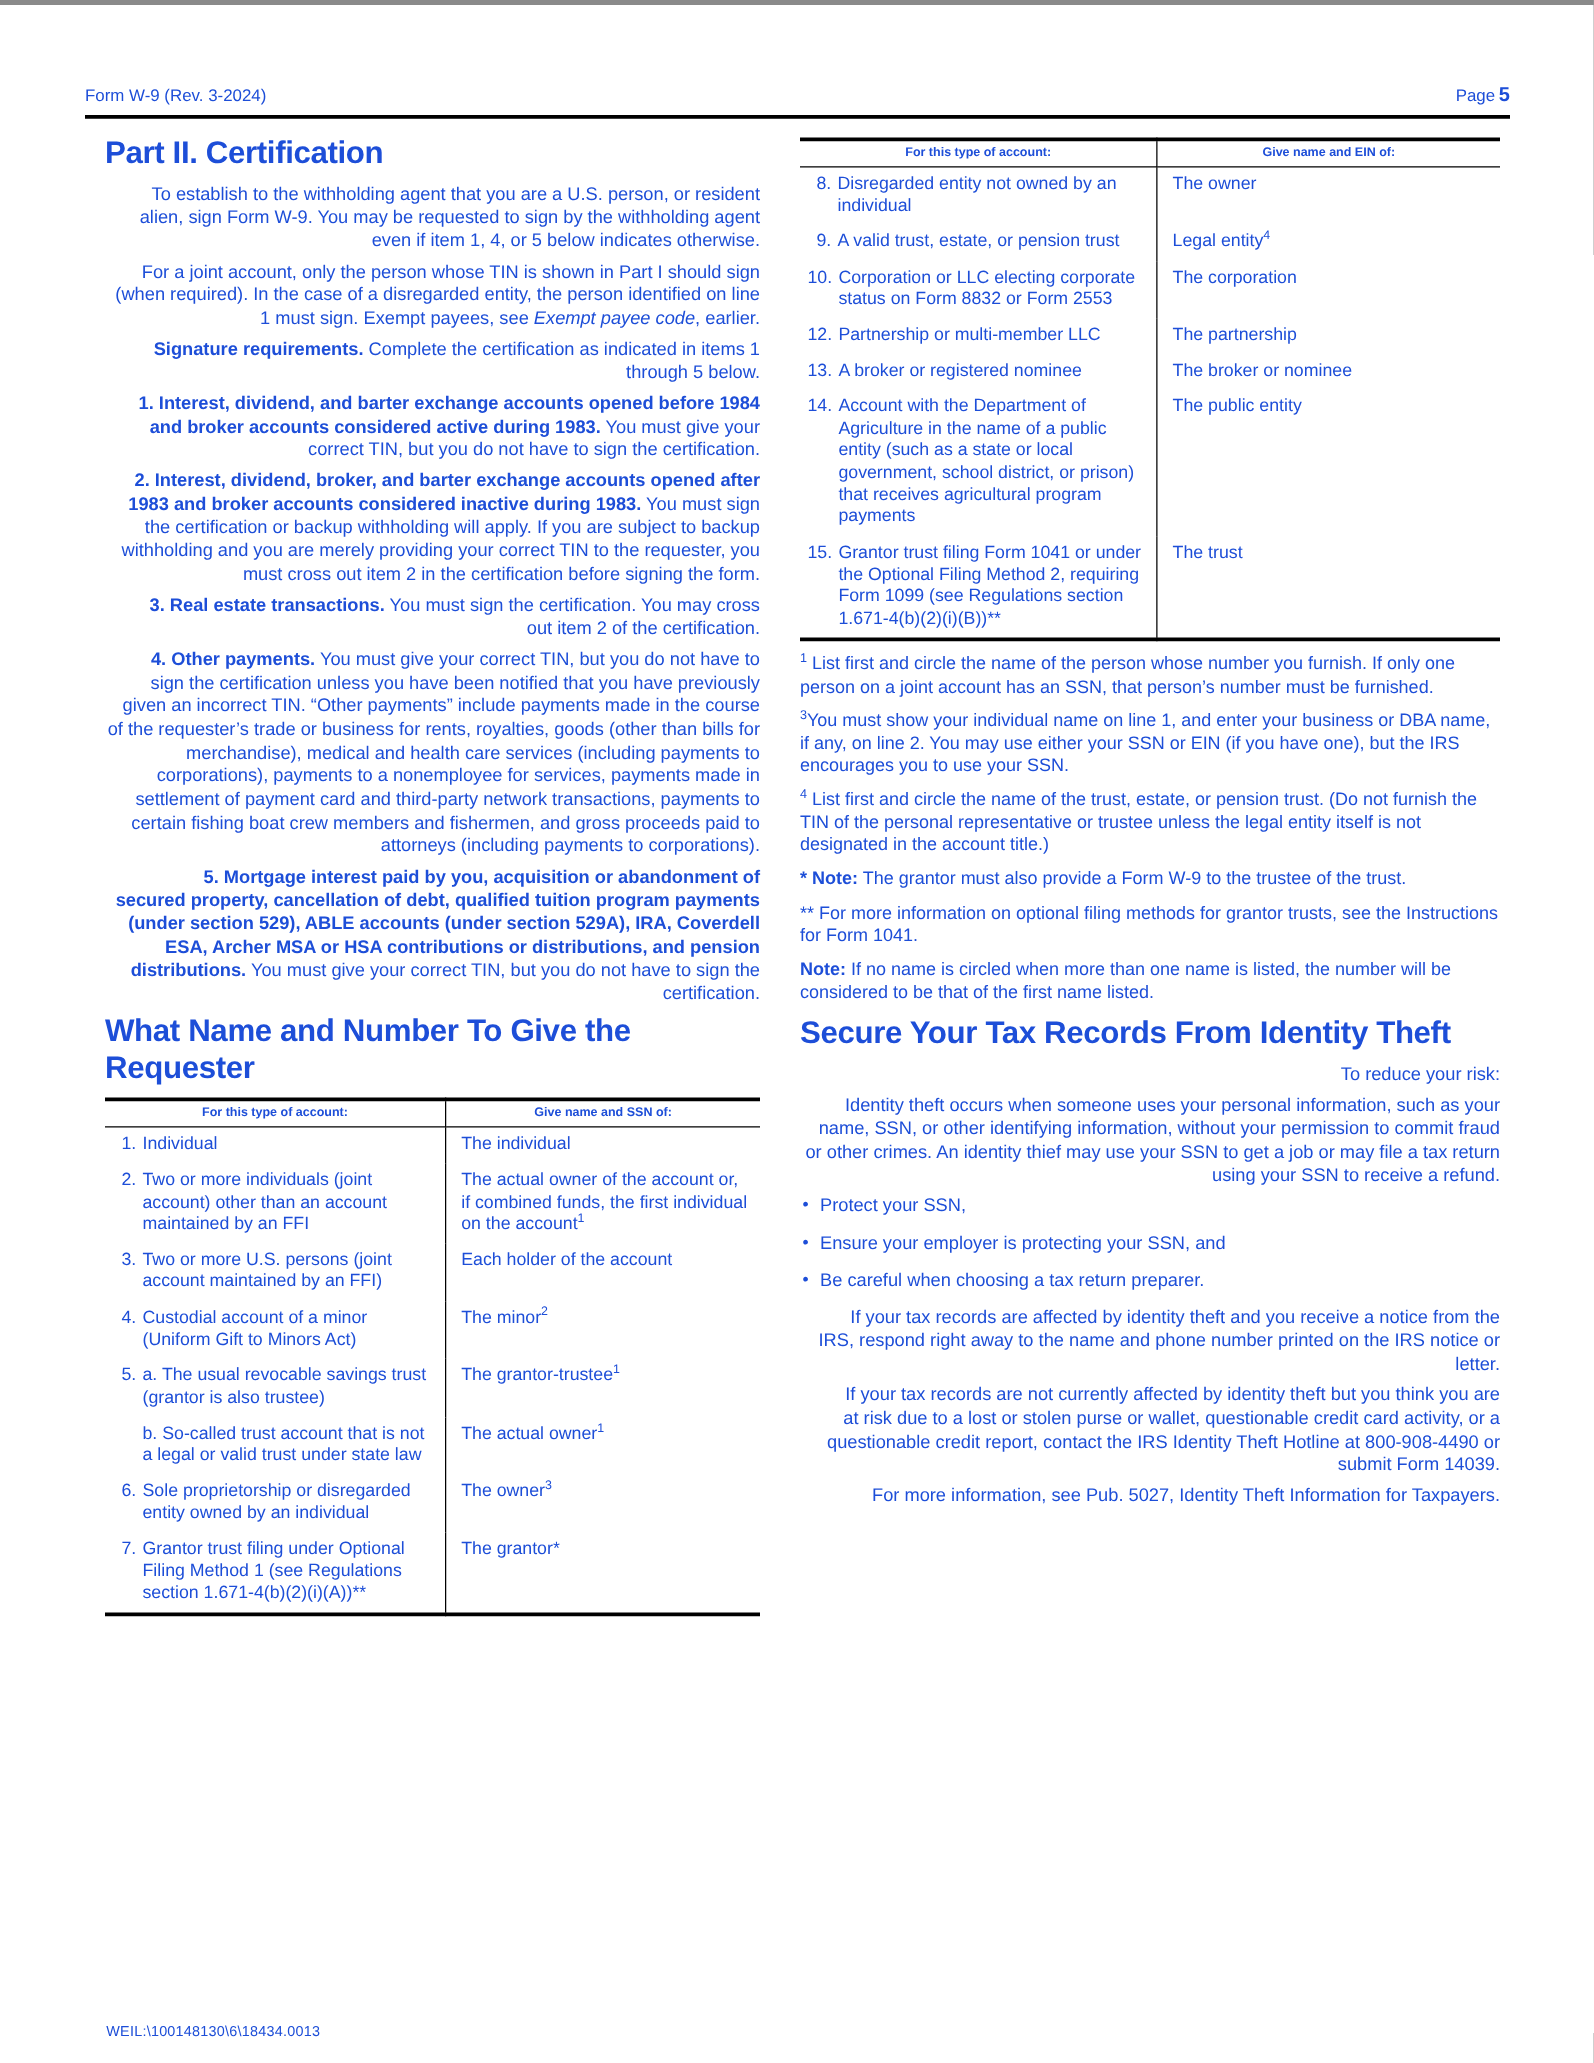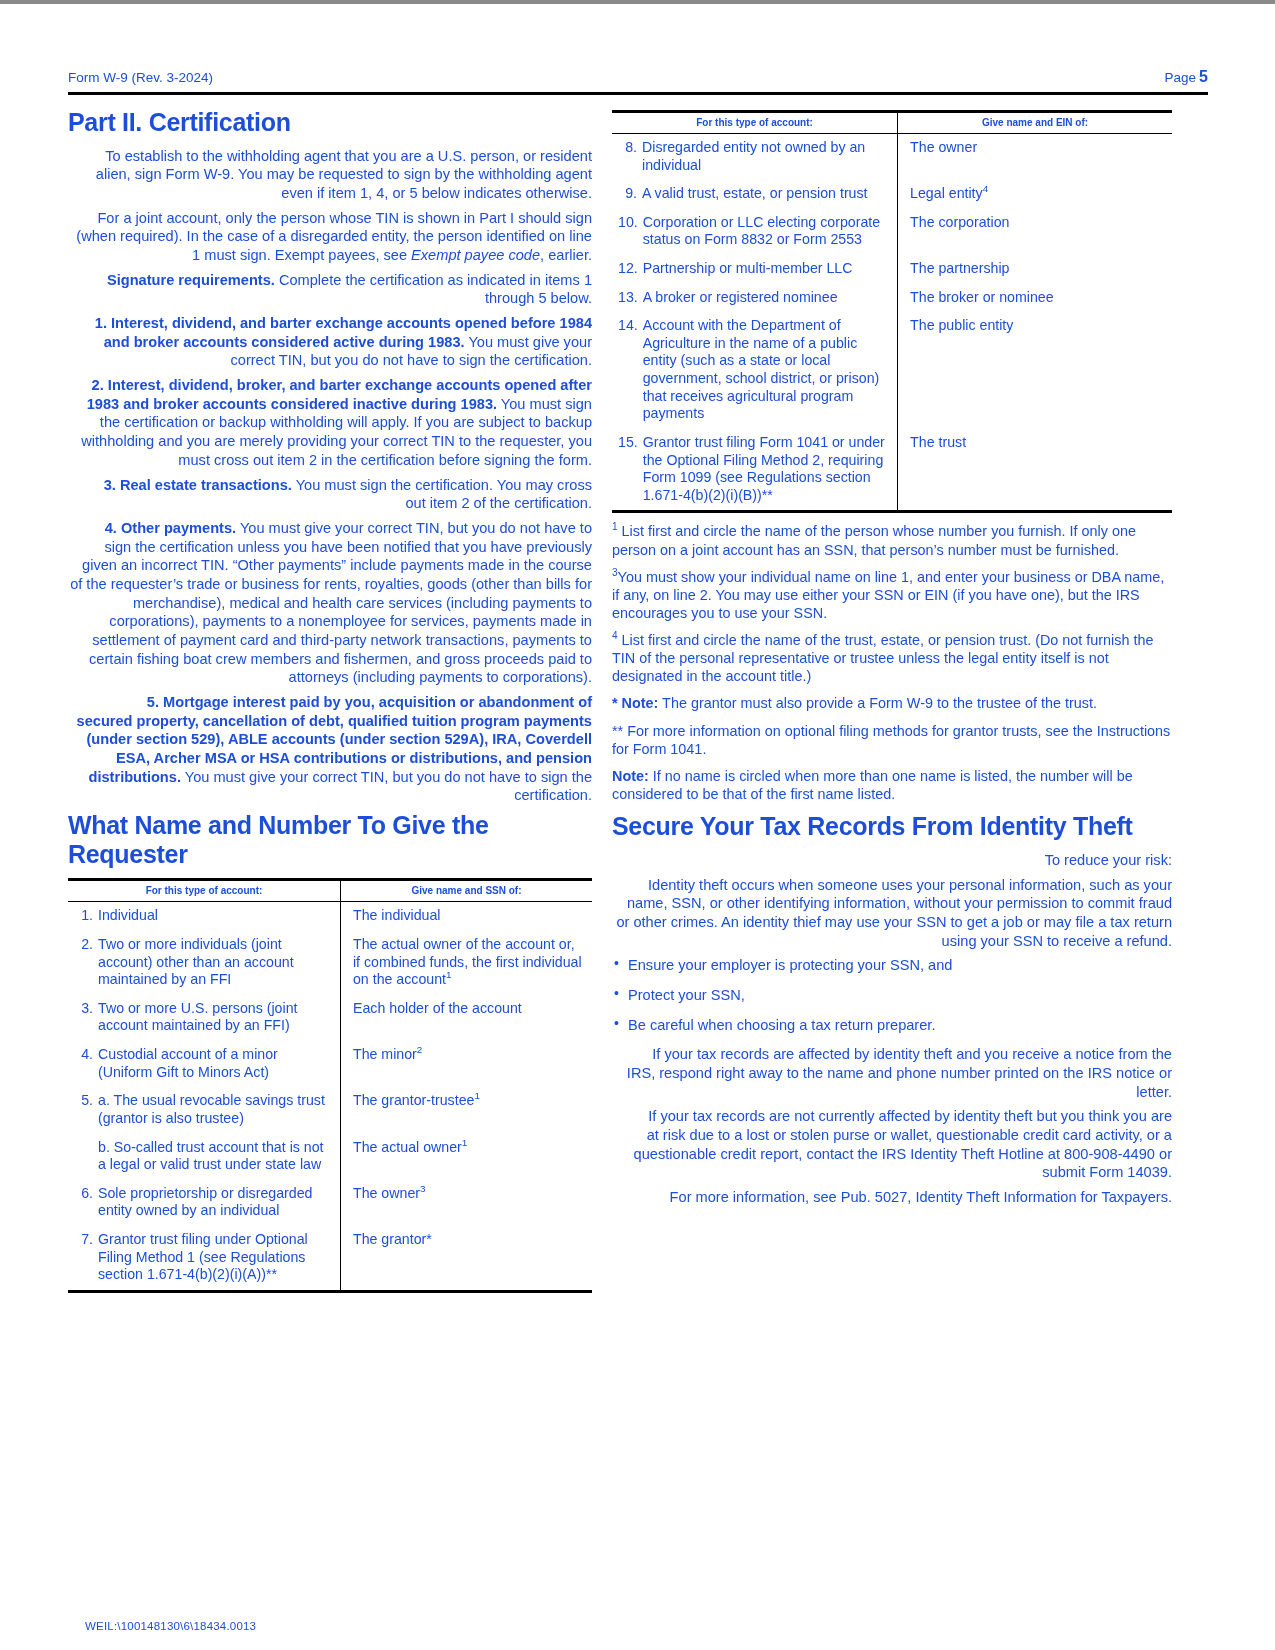--- a/index.html
+++ b/index.html
@@ -40,25 +40,25 @@
     left: 68px;
     top: 88px;
     width: 1140px;
     height: 3px;
     background: #000;
   }
 
   
   .columns {
     position: absolute;
-    left: 68px;
+    left: 84px;
     top: 104px;
     width: 1140px;
     display: flex;
-    gap: 20px;
+    gap: 32px;
   }
   .col { width: 524px; }
   .col-right { width: 560px; }
 
   h1.section-title {
     font-size: 25px;
     font-weight: bold;
     margin: 0 0 10px 0;
     letter-spacing: -0.3px;
     line-height: 1.15;
@@ -369,22 +369,22 @@
         <p><b>Note:</b><span> If no name is circled when more than one name is listed, the number will be considered to be that of the first name listed.</span></p>
       </div>
 
       <h1 class="section-title">Secure Your Tax Records From Identity Theft</h1>
 
       <p class="body indent">To reduce your risk:</p>
 
       <p class="body">Identity theft occurs when someone uses your personal information, such as your name, SSN, or other identifying information, without your permission to commit fraud or other crimes. An identity thief may use your SSN to get a job or may file a tax return using your SSN to receive a refund.</p>
 
       <ul class="bullets" id="riskbullets">
+          <li>Protect your SSN,</li>
           <li>Ensure your employer is protecting your SSN, and</li>
-          <li>Protect your SSN,</li>
           <li>Be careful when choosing a tax return preparer.</li>
         </ul>
 
       <p class="body indent">If your tax records are affected by identity theft and you receive a notice from the IRS, respond right away to the name and phone number printed on the IRS notice or letter.</p>
 
       <p class="body indent">If your tax records are not currently affected by identity theft but you think you are at risk due to a lost or stolen purse or wallet, questionable credit card activity, or a questionable credit report, contact the IRS Identity Theft Hotline at 800-908-4490 or submit Form 14039.</p>
 
       <p class="body indent">For more information, see Pub. 5027, Identity Theft Information for Taxpayers.</p>
 
     </div>

